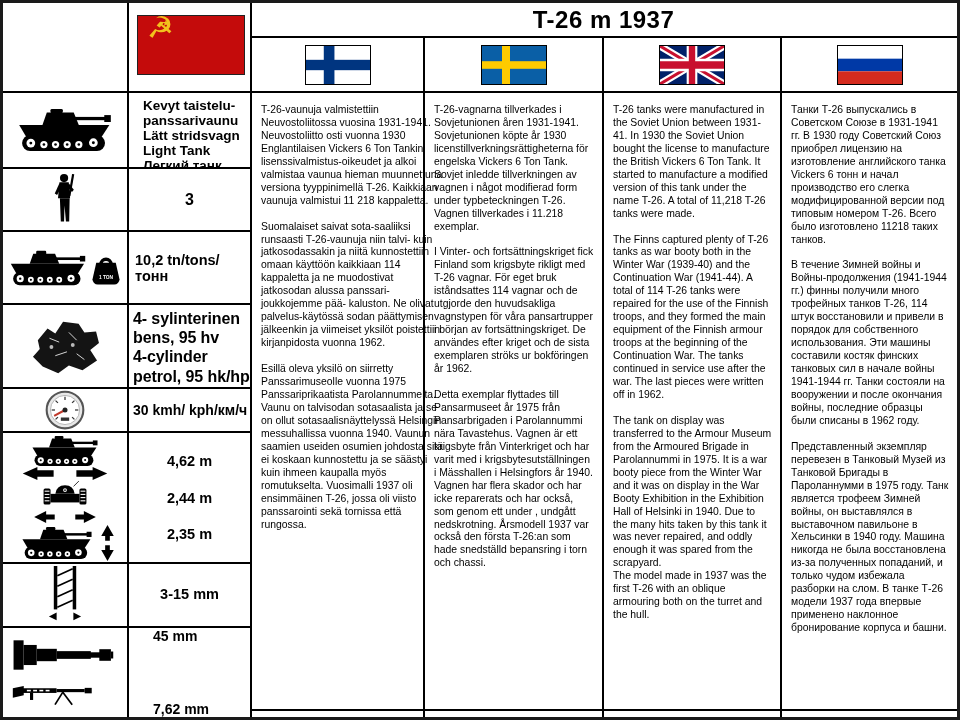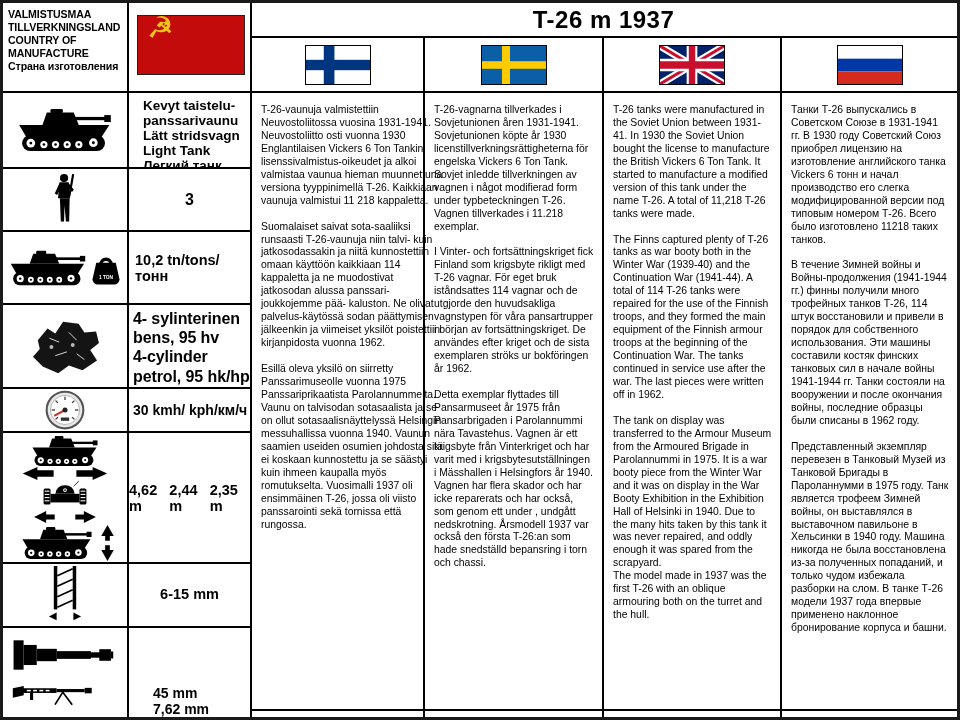--- a/index.html
+++ b/index.html
@@ -19,23 +19,23 @@
   .ussr-flag{position:absolute;left:9px;top:13px;width:106px;height:58px;background:#c40b0b;outline:1px solid #222;}
   .ussr-emblem{position:absolute;left:9px;top:-3px;color:#f2c21d;font-size:30px;line-height:1;}
   .ussr-star{position:absolute;left:24px;top:3px;color:#f2c21d;font-size:9px;line-height:1;}
   
   .iconcell{display:flex;align-items:center;justify-content:center;flex-direction:column;}
   .v-type{font-weight:bold;font-size:13.5px;line-height:1.12;padding:5px 0 0 7px;margin-left:7px;}
   .v-crew{font-weight:bold;font-size:16px;display:flex;align-items:center;justify-content:center;}
   .v-weight{font-weight:bold;font-size:14.5px;display:flex;align-items:center;padding-left:6px;}
   .v-engine{font-weight:bold;font-size:16px;line-height:1.2;padding:4px 0 0 4px;letter-spacing:-0.1px;}
   .v-speed{font-weight:bold;font-size:14px;display:flex;align-items:center;padding-left:4px;}
-  .v-dims{font-weight:bold;font-size:14.5px;display:flex;justify-content:space-evenly;align-items:center;}
+  .v-dims{font-weight:bold;font-size:14.5px;display:flex;flex-direction:column;justify-content:space-evenly;align-items:center;}
   .v-armour{font-weight:bold;font-size:14.5px;display:flex;align-items:center;justify-content:center;}
-  .v-weapons{font-weight:bold;font-size:14px;display:flex;flex-direction:column;justify-content:flex-end;padding-left:24px;}
+  .v-weapons{font-weight:bold;font-size:14px;display:flex;flex-direction:column;justify-content:space-between;padding-left:24px;}
   
   .article{font-size:10.4px;line-height:1.245;padding:11px 8px 0 9px;}
   .dimgroup{display:flex;flex-direction:column;align-items:center;}
   .hgroup{display:flex;align-items:center;gap:4px;}
   svg{display:block;}
 </style>
 </head>
 <body>
 
 <div class="sheet">
@@ -76,25 +76,20 @@
   <div class="hline" style="left:0;top:88px;width:954px;height:2px"></div>
   <div class="hline" style="left:0;top:164px;width:249px;height:2px"></div>
   <div class="hline" style="left:0;top:227px;width:249px;height:2px"></div>
   <div class="hline" style="left:0;top:300px;width:249px;height:2px"></div>
   <div class="hline" style="left:0;top:384px;width:249px;height:2px"></div>
   <div class="hline" style="left:0;top:428px;width:249px;height:2px"></div>
   <div class="hline" style="left:0;top:559px;width:249px;height:2px"></div>
   <div class="hline" style="left:0;top:623px;width:249px;height:2px"></div>
   <div class="hline" style="left:247px;top:706px;width:707px;height:2px"></div>
 
-  <div class="cell country-label pre" style="left:0;top:0;width:124px;height:88px">VALMISTUSMAA
-TILLVERKNINGSLAND
-COUNTRY OF
-MANUFACTURE
-Страна изготовления</div>
 
   <div class="cell" style="left:126px;top:0;width:121px;height:88px">
     <div class="ussr-flag">
       <span class="ussr-star">★</span>
       <span class="ussr-emblem">☭</span>
     </div>
   </div>
 
   <div class="cell title" style="left:247px;top:0;width:707px;height:33px">T-26 m 1937</div>
 
@@ -292,21 +287,21 @@
 4-cylinder
 petrol, 95 hk/hp
 4 цилиндровый
 бензиновый,  95 л.с.</div>
   <div class="cell v-speed" style="left:126px;top:386px;width:121px;height:42px">30 kmh/ kph/км/ч</div>
   <div class="cell v-dims" style="left:126px;top:430px;width:121px;height:129px">
     <div>4,62 m</div>
     <div>2,44 m</div>
     <div>2,35 m</div>
   </div>
-  <div class="cell v-armour" style="left:126px;top:561px;width:121px;height:60px">6-15 mm</div>
+  <div class="cell v-armour" style="left:126px;top:561px;width:121px;height:60px">3-15 mm</div>
   <div class="cell v-weapons" style="left:126px;top:625px;width:121px;height:89px">
     <div>45 mm</div>
     <div>7,62 mm</div>
   </div>
 
   <div class="cell article pre" style="left:249px;top:90px;width:200px;height:616px">T-26-vaunuja valmistettiin Neuvostoliitossa vuosina 1931-1941. Neuvostoliitto osti vuonna 1930 Englantilaisen  Vickers 6 Ton Tankin  lisenssivalmistus-oikeudet ja alkoi valmistaa vaunua hieman muunnettuna versiona  tyyppinimellä T-26. Kaikkiaan vaunuja valmistui 11 218 kappaletta.
 
 Suomalaiset saivat sota-saaliiksi runsaasti T-26-vaunuja niin talvi- kuin jatkosodassakin ja niitä kunnostettiin omaan käyttöön kaikkiaan 114 kappaletta ja ne muodostivat jatkosodan alussa panssari-joukkojemme  pää- kaluston. Ne olivat palvelus-käytössä sodan päättymisen jälkeenkin ja viimeiset yksilöt poistettiin kirjanpidosta vuonna 1962.
 
 Esillä oleva yksilö on siirretty Panssarimuseolle vuonna 1975 Panssariprikaatista Parolannummelta.  Vaunu on talvisodan sotasaalista ja se on ollut sotasaalisnäyttelyssä Helsingin messuhallissa vuonna 1940. Vaunun saamien useiden osumien johdosta sitä ei koskaan kunnostettu ja se säästyi kuin ihmeen kaupalla myös romutukselta. Vuosimalli 1937 oli ensimmäinen T-26, jossa oli viisto panssarointi sekä tornissa että rungossa.</div>

